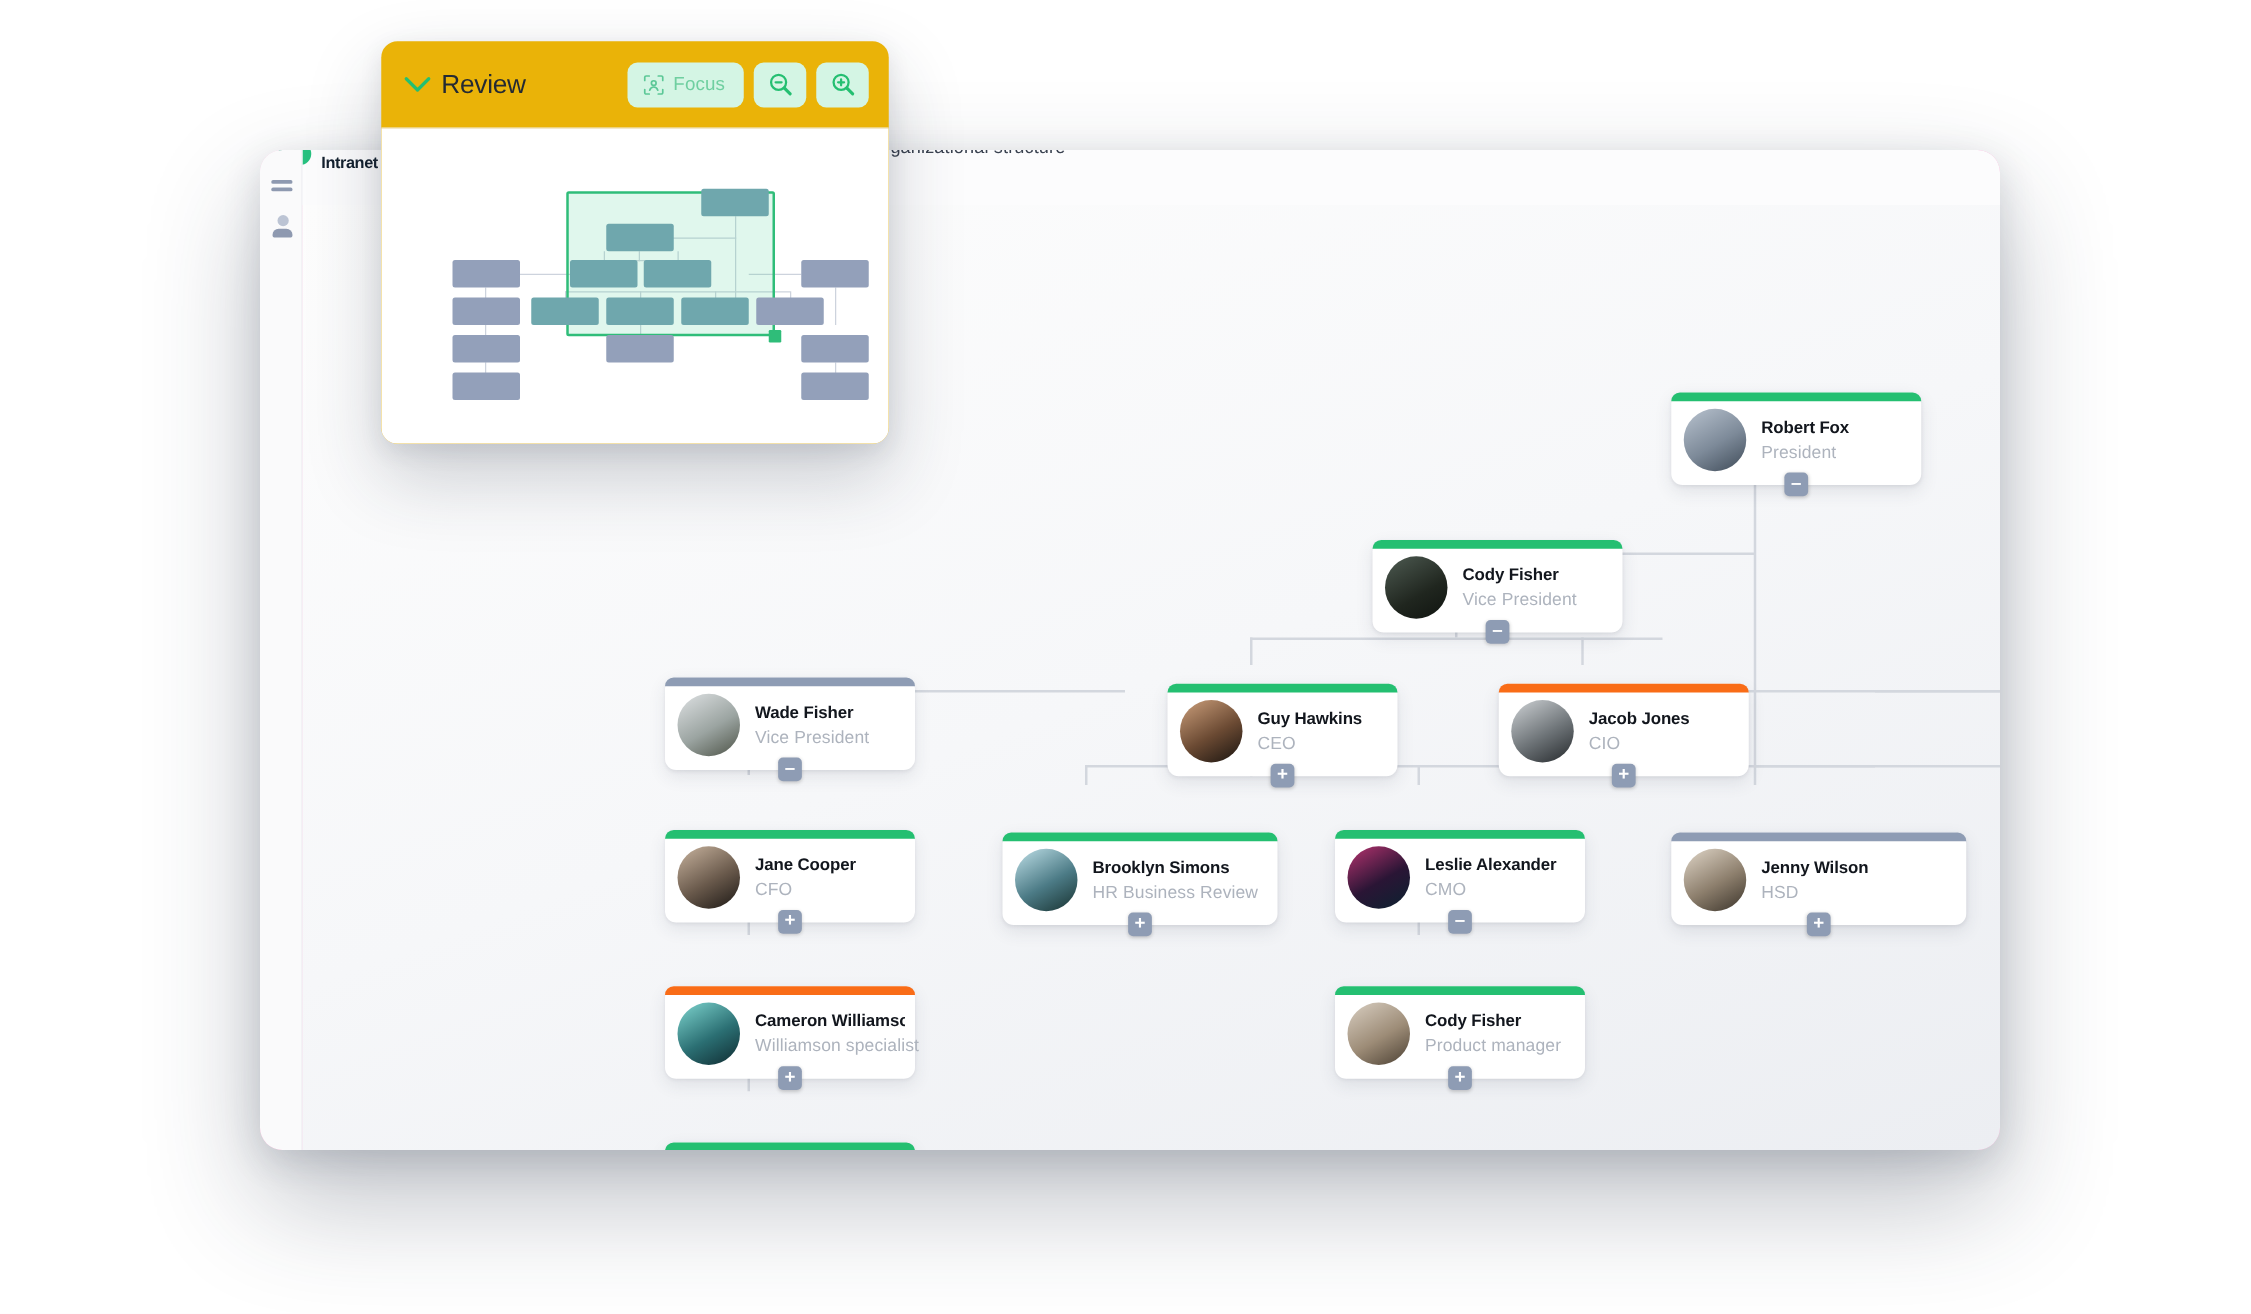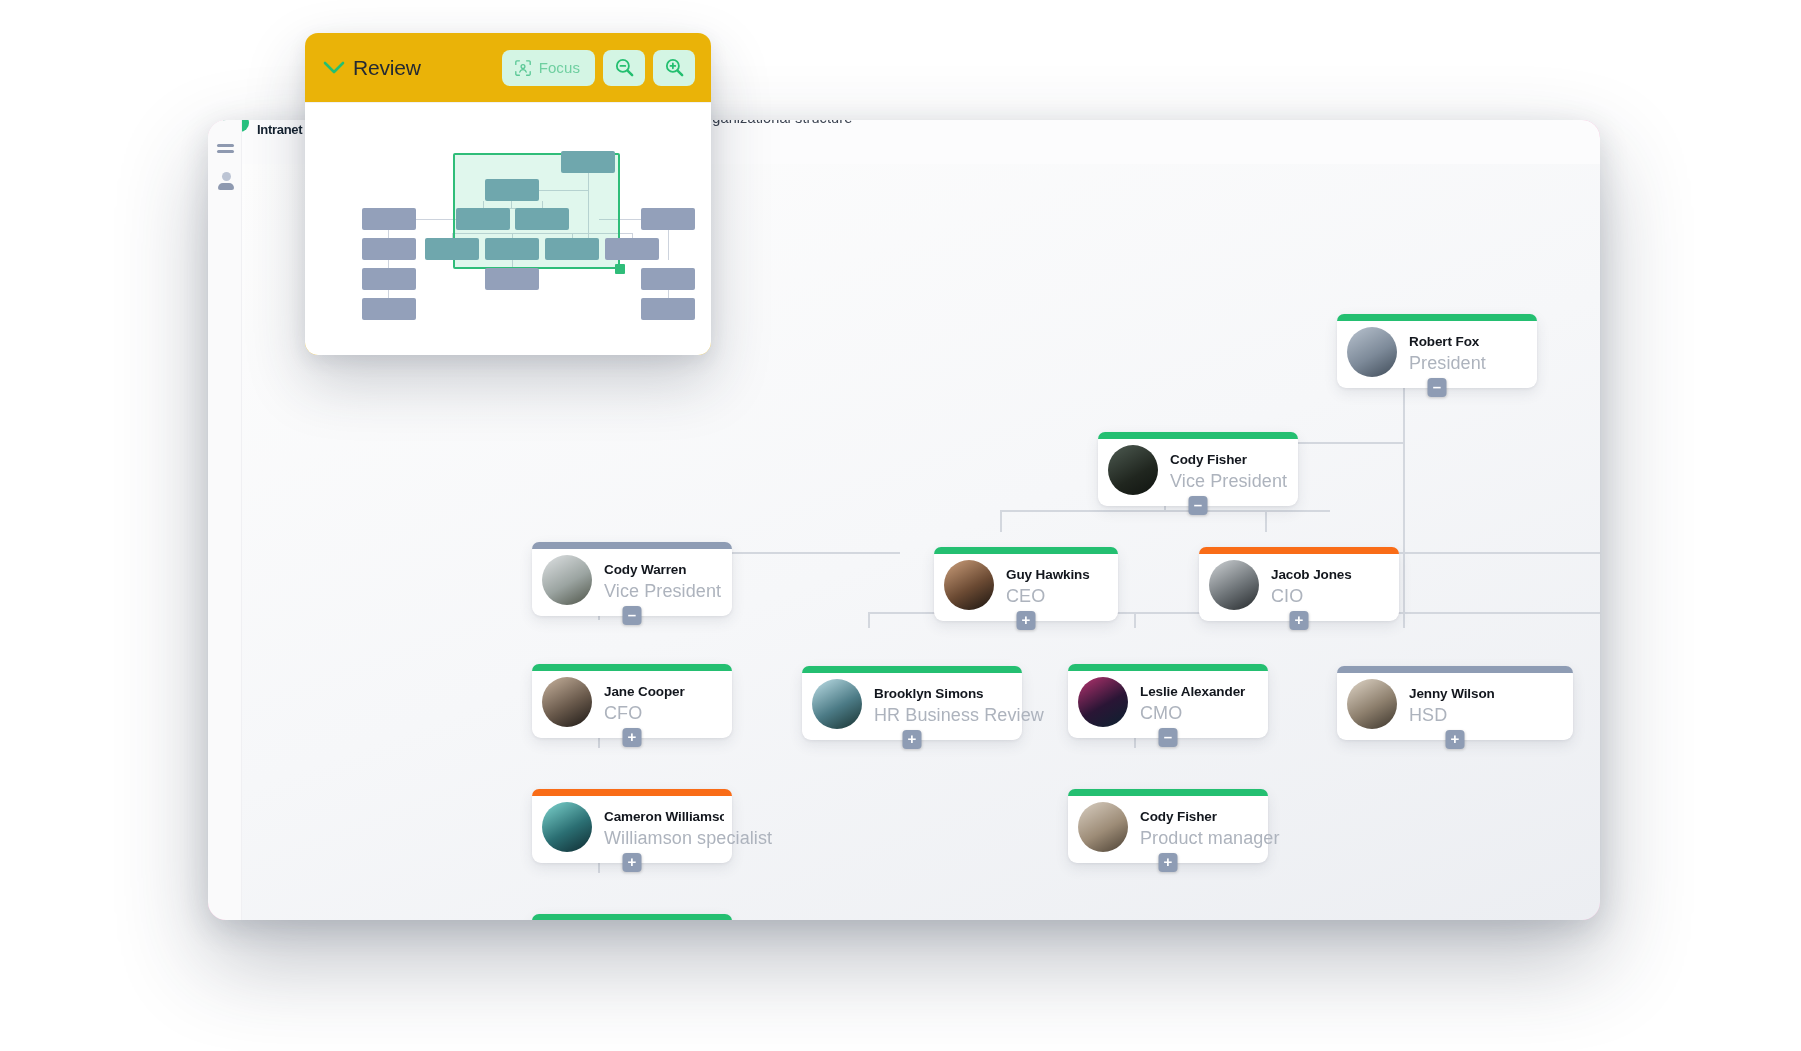--- a/index.html
+++ b/index.html
@@ -100,21 +100,21 @@
     width:50px; height:50px; border-radius:50%;
     background-size:cover; background-position:center;
     overflow:hidden;
   }
   .node .meta { position:absolute; left:72px; top:20px; right:8px; }
   .node .nm {
     font-size:13.5px; font-weight:600; color:#12161d; letter-spacing:-.1px;
     white-space:nowrap; overflow:hidden; text-overflow:clip;
   }
   .node .rl {
-    font-size:18px; color:#adb3bd; margin-top:4px; letter-spacing:.1px;
+    font-size:14px; color:#adb3bd; margin-top:4px; letter-spacing:.1px;
     white-space:nowrap;
   }
   .toggle {
     position:absolute; left:50%; bottom:-9px; transform:translateX(-50%);
     width:19px; height:19px; border-radius:4px;
     background:#8e9cb4; color:#fff;
     display:flex; align-items:center; justify-content:center;
     font-size:15px; font-weight:700; line-height:1;
     box-shadow:0 1px 3px rgba(0,0,0,.18);
     cursor:pointer;
@@ -249,21 +249,21 @@
               <div class="rl">Vice President</div>
             </div>
             <div class="toggle">
               <span>–</span>
             </div>
           </div>
           <div class="node" style="left: 290px; top: 378px; width: 200px;">
             <div class="bar" style="background: rgb(142, 156, 180);"></div>
             <div class="avatar" style="background: linear-gradient(150deg, rgb(223, 226, 228), rgb(155, 164, 161) 55%, rgb(76, 82, 70));"></div>
             <div class="meta">
-              <div class="nm">Cody Warren</div>
+              <div class="nm">Wade Fisher</div>
               <div class="rl">Vice President</div>
             </div>
             <div class="toggle">
               <span>–</span>
             </div>
           </div>
           <div class="node" style="left: 692px; top: 383px; width: 184px;">
             <div class="bar" style="background: rgb(36, 191, 113);"></div>
             <div class="avatar" style="background: linear-gradient(150deg, rgb(205, 160, 124), rgb(107, 74, 51) 55%, rgb(24, 19, 15));"></div>
             <div class="meta">

